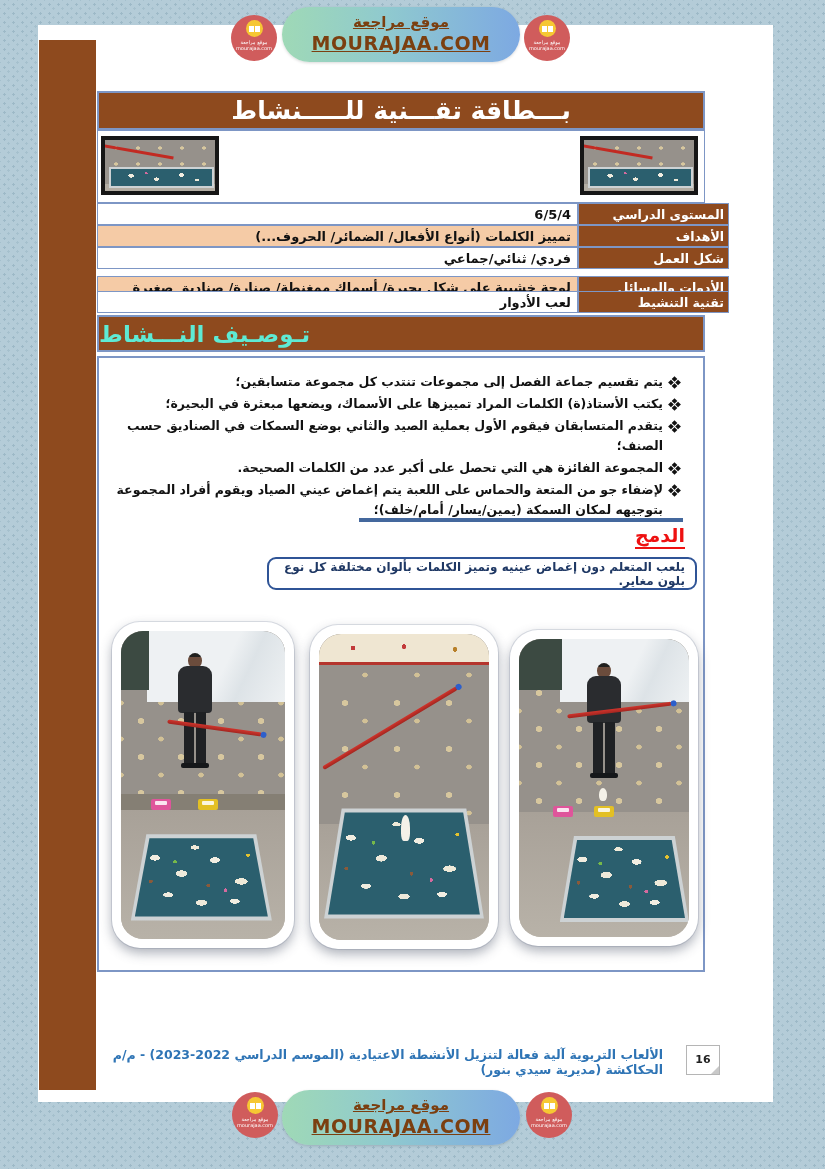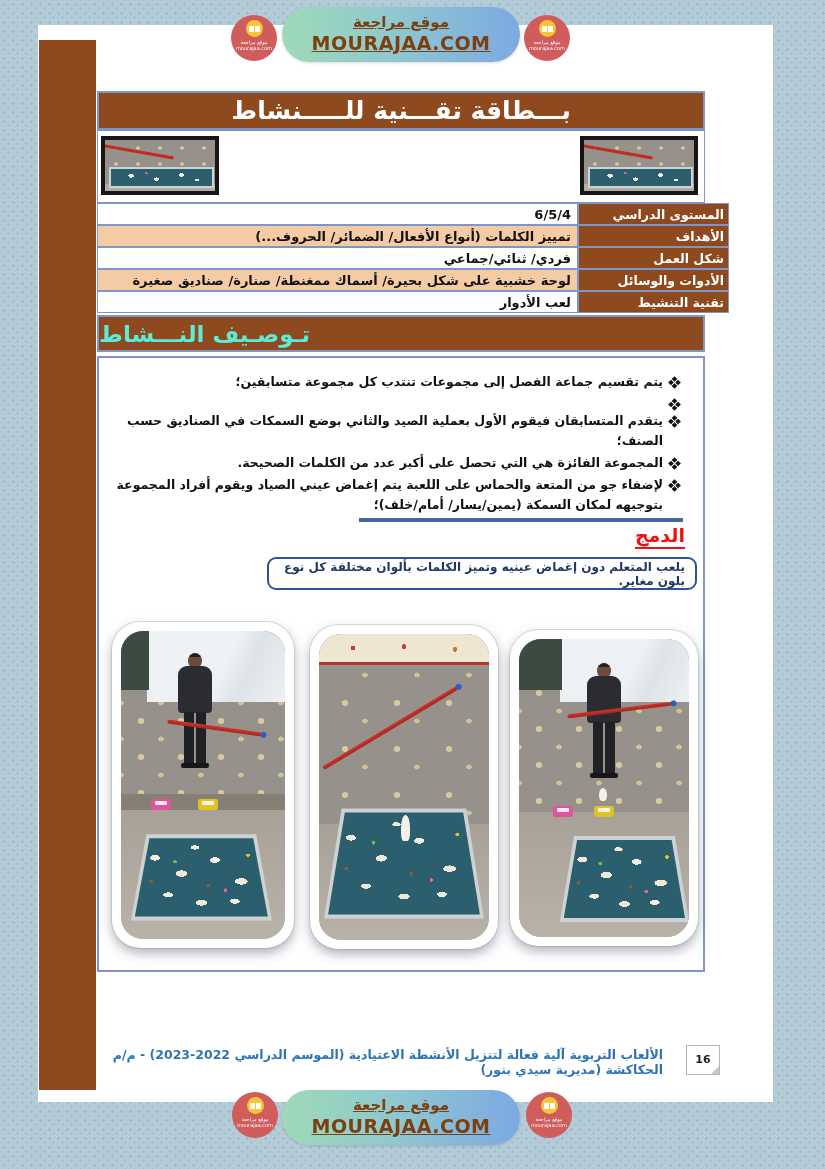--- a/index.html
+++ b/index.html
@@ -172,39 +172,40 @@
     <div class="cell cell-label">المستوى الدراسي</div>
   </div>
   <div class="inforow" style="top:225px;">
     <div class="cell cell-value peach" dir="rtl">تمييز الكلمات (أنواع الأفعال/ الضمائر/ الحروف...)</div>
     <div class="cell cell-label">الأهداف</div>
   </div>
   <div class="inforow" style="top:247px;">
     <div class="cell cell-value" dir="rtl">فردي/ ثنائي/جماعي</div>
     <div class="cell cell-label">شكل العمل</div>
   </div>
-  <div class="inforow" style="top:269px;">
+  <div class="inforow" style="top:276px;">
     <div class="cell cell-value peach" dir="rtl">لوحة خشبية على شكل بحيرة/ أسماك ممغنطة/ صنارة/ صناديق صغيرة</div>
     <div class="cell cell-label">الأدوات والوسائل</div>
   </div>
   <div class="inforow" style="top:291px;">
     <div class="cell cell-value" dir="rtl">لعب الأدوار</div>
     <div class="cell cell-label">تقنية التنشيط</div>
   </div>
 
   <div class="bar-desc">تـوصـيف النـــشاط</div>
 
   <div class="bigbox">
     <div class="steps">
       <div class="step">
           <span class="dmd"></span>
           <span>يتم تقسيم جماعة الفصل إلى مجموعات تنتدب كل مجموعة متسابقين؛</span>
         </div>
       <div class="step">
           <span class="dmd"></span>
+          <span>يكتب الأستاذ(ة) الكلمات المراد تمييزها على الأسماك، ويضعها مبعثرة في البحيرة؛</span>
         </div>
       <div class="step">
           <span class="dmd"></span>
           <span>يتقدم المتسابقان فيقوم الأول بعملية الصيد والثاني بوضع السمكات في الصناديق حسب الصنف؛</span>
         </div>
       <div class="step">
           <span class="dmd"></span>
           <span>المجموعة الفائزة هي التي تحصل على أكبر عدد من الكلمات الصحيحة.</span>
         </div>
       <div class="step">

